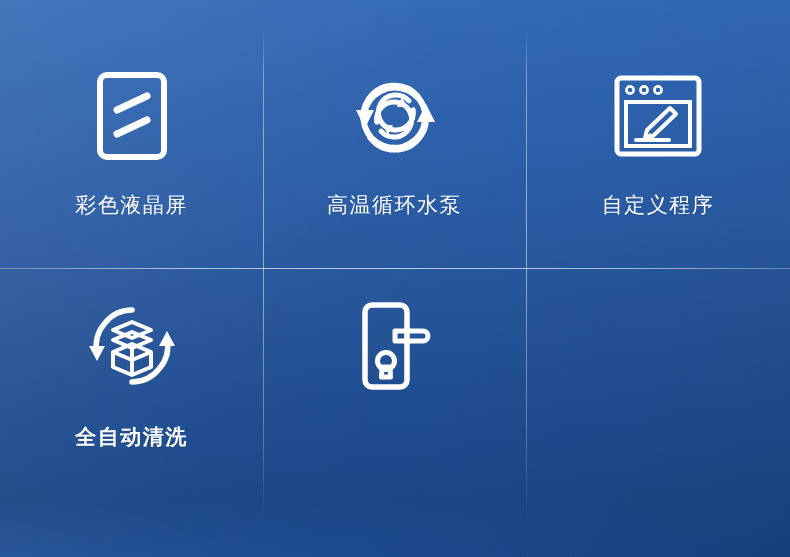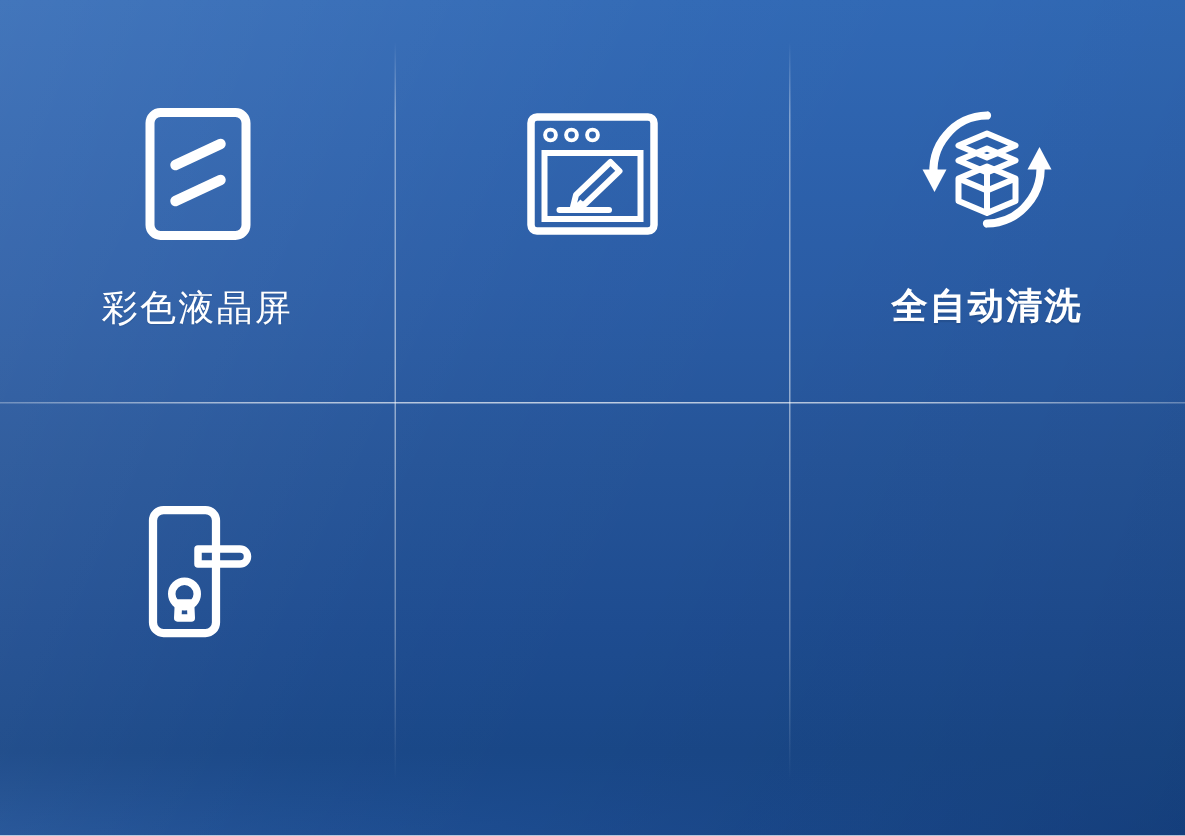--- a/index.html
+++ b/index.html
@@ -79,33 +79,33 @@
     grid-template-rows: 268px 289px;
   }
   .cell {
     position: relative;
     display: flex;
     flex-direction: column;
     align-items: center;
     justify-content: flex-start;
   }
   .cell.row1 { padding-top: 70px; }
-  .cell.row2 { padding-top: 67px; }
+  .cell.row2 { padding-top: 32px; }
   .icon-wrap {
     width: 92px;
     height: 92px;
     display: flex;
     align-items: center;
     justify-content: center;
   }
   .cell.row1 .label { margin-top: 32px; }
   .cell.row2 .label { margin-top: 34px; }
   .label {
     color: #ffffff;
-    font-size: 24px;
+    font-size: 21px;
     letter-spacing: 1.5px;
     line-height: 1;
     white-space: nowrap;
     text-shadow: 0 1px 1px rgba(0,0,0,0.10);
   }
   .cell.row1 .label { font-weight: 400; }
   .cell.row2 .label { font-weight: 700; }
   svg { display: block; overflow: visible; }
 </style>
 </head>
@@ -123,39 +123,59 @@
       <div class="icon-wrap">
         <svg width="74" height="92" viewBox="0 0 74 92" fill="none">
           <rect x="5" y="5" width="64" height="82" rx="7" ry="7" stroke="#ffffff" stroke-width="6"></rect>
           <line x1="22" y1="40" x2="52" y2="26" stroke="#ffffff" stroke-width="7" stroke-linecap="round"></line>
           <line x1="22" y1="64" x2="52" y2="50" stroke="#ffffff" stroke-width="7" stroke-linecap="round"></line>
         </svg>
       </div>
       <div class="label">彩色液晶屏</div>
     </div>
 
+    <div class="cell row1">
+      <div class="icon-wrap">
+        <svg width="96" height="86" viewBox="0 0 96 86" fill="none">
+
+          <path d="M18 50 A31 31 0 1 1 31 71" stroke="#ffffff" stroke-width="6" stroke-linecap="round" transform="rotate(18 48 43)"></path>
+          <path d="M78 38 A31 31 0 1 1 63 17" stroke="#ffffff" stroke-width="6" stroke-linecap="round" transform="rotate(18 48 43)"></path>
+
+          <polygon points="9,37 27,37 18,55" fill="#ffffff"></polygon>
+          <polygon points="88,49 70,49 79,31" fill="#ffffff"></polygon>
+
+          <path d="M33 55 A17.5 17.5 0 1 1 40 62" stroke="#ffffff" stroke-width="5" stroke-linecap="round" transform="rotate(200 48 43)"></path>
+          <path d="M63 31 A17.5 17.5 0 1 1 56 24" stroke="#ffffff" stroke-width="5" stroke-linecap="round" transform="rotate(200 48 43)"></path>
+
+          <polygon points="36,52 46,52 41,62" fill="#ffffff"></polygon>
+          <polygon points="60,34 50,34 55,24" fill="#ffffff"></polygon>
+        </svg>
+      </div>
+      <div class="label">高温循环水泵</div>
+    </div>
 
     <div class="cell row1">
       <div class="icon-wrap">
         <svg width="90" height="84" viewBox="0 0 90 84" fill="none">
 
           <rect x="4" y="4" width="82" height="76" rx="4" ry="4" stroke="#ffffff" stroke-width="5"></rect>
 
           <circle cx="17" cy="16" r="3.6" stroke="#ffffff" stroke-width="2.6"></circle>
           <circle cx="31" cy="16" r="3.6" stroke="#ffffff" stroke-width="2.6"></circle>
           <circle cx="45" cy="16" r="3.6" stroke="#ffffff" stroke-width="2.6"></circle>
 
           <rect x="13" y="28" width="64" height="44" stroke="#ffffff" stroke-width="4"></rect>
 
           <path d="M57 34 L63 40 L40 62 L32 64 L34 56 Z" stroke="#ffffff" stroke-width="4" stroke-linejoin="round"></path>
           <line x1="34" y1="64" x2="38" y2="60" stroke="#ffffff" stroke-width="3"></line>
 
           <line x1="23" y1="66" x2="56" y2="66" stroke="#ffffff" stroke-width="4" stroke-linecap="round"></line>
         </svg>
       </div>
+      <div class="label">自定义程序</div>
     </div>
 
     <div class="cell row2">
       <div class="icon-wrap">
         <svg width="94" height="90" viewBox="0 0 94 90" fill="none">
 
           <path d="M12 52 A35 35 0 0 1 20 22 A35 35 0 0 1 47 9" stroke="#ffffff" stroke-width="5.5" stroke-linecap="round"></path>
           <path d="M82 38 A35 35 0 0 1 74 68 A35 35 0 0 1 47 81" stroke="#ffffff" stroke-width="5.5" stroke-linecap="round"></path>
           <polygon points="4,45 20,45 12,60" fill="#ffffff"></polygon>
           <polygon points="90,45 74,45 82,30" fill="#ffffff"></polygon>

